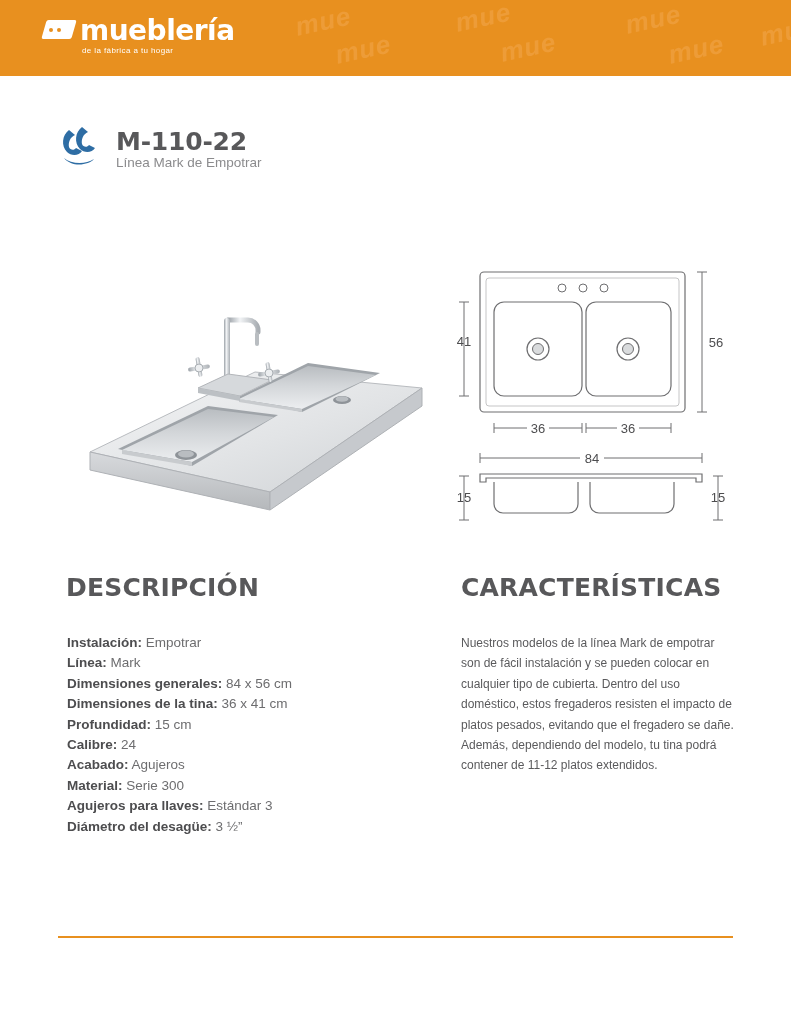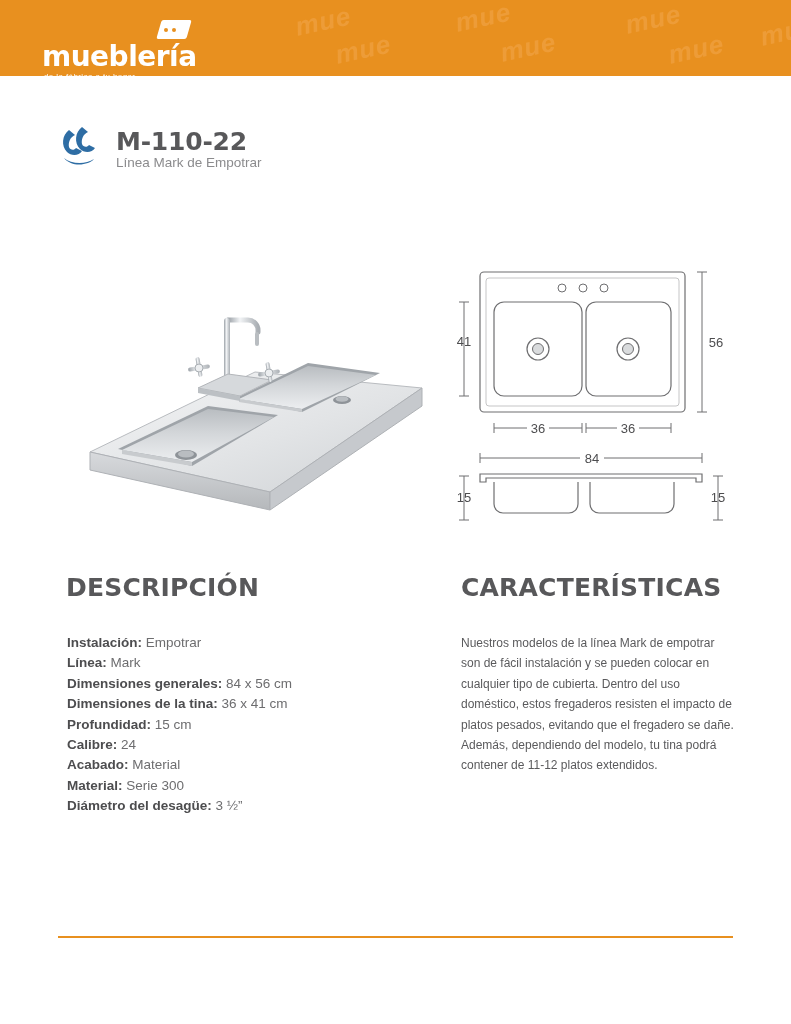--- a/index.html
+++ b/index.html
@@ -38,22 +38,21 @@
     font-weight: bold;
     font-style: italic;
     letter-spacing: 1px;
     opacity: .85;
   }
   .logo-block {
     position: absolute;
     left: 44px;
     top: 17px;
     display: flex;
-    align-items: flex-end;
-    flex-direction: column;
+    align-items: flex-start;
   }
   .logo-tag {
     width: 36px;
     height: 26px;
     position: relative;
     margin-right: 2px;
   }
   .logo-tag .tag-shape {
     position: absolute;
     left: 0; top: 3px;
@@ -362,20 +361,21 @@
 <div class="sec-title" id="desc-title">DESCRIPCIÓN</div>
 <div class="sec-title" id="carac-title">CARACTERÍSTICAS</div>
 
 <div class="spec-list" id="spec-list">
     <div class="row"><span class="k">Instalación:</span><span class="v"> Empotrar</span></div>
     <div class="row"><span class="k">Línea:</span><span class="v"> Mark</span></div>
     <div class="row"><span class="k">Dimensiones generales:</span><span class="v"> 84 x 56 cm</span></div>
     <div class="row"><span class="k">Dimensiones de la tina:</span><span class="v"> 36 x 41 cm</span></div>
     <div class="row"><span class="k">Profundidad:</span><span class="v"> 15 cm</span></div>
     <div class="row"><span class="k">Calibre:</span><span class="v"> 24</span></div>
-    <div class="row"><span class="k">Acabado:</span><span class="v"> Material</span></div>
+    <div class="row"><span class="k">Acabado:</span><span class="v"> Agujeros</span></div>
     <div class="row"><span class="k">Material:</span><span class="v"> Serie 300</span></div>
+    <div class="row"><span class="k">Agujeros para llaves:</span><span class="v"> Estándar 3</span></div>
     <div class="row"><span class="k">Diámetro del desagüe:</span><span class="v"> 3 ½”</span></div>
   </div>
 
 <div class="carac-body">Nuestros modelos de la línea Mark de empotrar son de fácil instalación y se pueden colocar en cualquier tipo de cubierta. Dentro del uso doméstico, estos fregaderos resisten el impacto de platos pesados, evitando que el fregadero se dañe. Además, dependiendo del modelo, tu tina podrá contener de 11-12 platos extendidos.</div>
 
 <div class="footer-rule"></div>
 
 </body></html>

